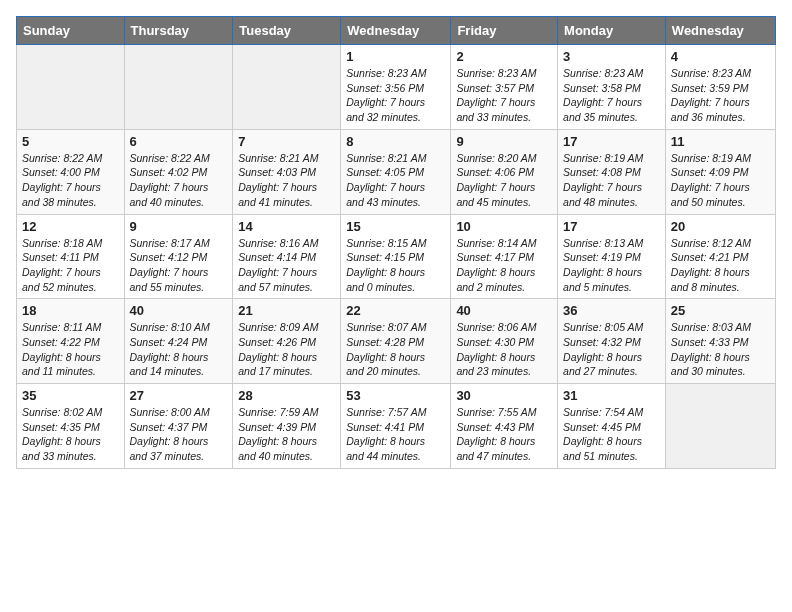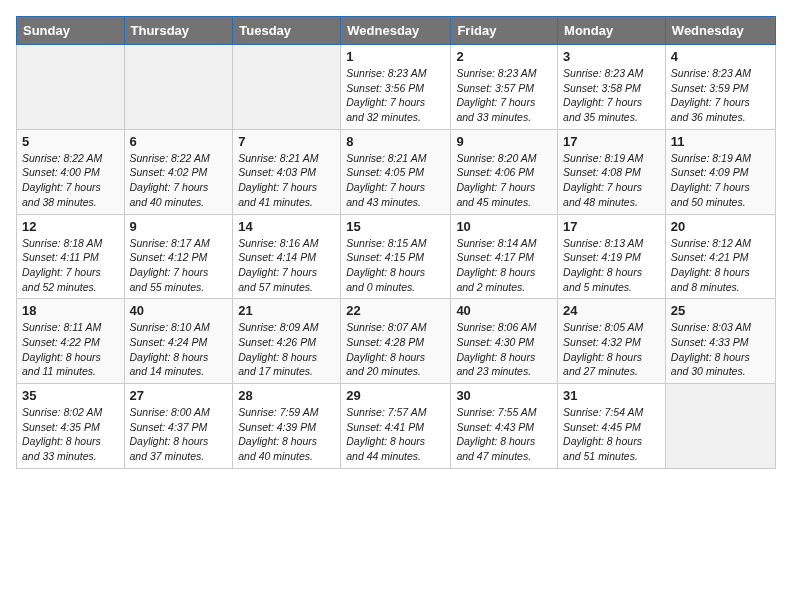--- a/index.html
+++ b/index.html
@@ -211,21 +211,21 @@
           </td>
           <td>
             <div class="day-num">22</div>
             <div class="day-info">Sunrise: 8:07 AM<br>Sunset: 4:28 PM<br>Daylight: 8 hours<br>and 20 minutes.</div>
           </td>
           <td>
             <div class="day-num">40</div>
             <div class="day-info">Sunrise: 8:06 AM<br>Sunset: 4:30 PM<br>Daylight: 8 hours<br>and 23 minutes.</div>
           </td>
           <td>
-            <div class="day-num">24</div>
+            <div class="day-num">36</div>
             <div class="day-info">Sunrise: 8:05 AM<br>Sunset: 4:32 PM<br>Daylight: 8 hours<br>and 27 minutes.</div>
           </td>
           <td>
             <div class="day-num">25</div>
             <div class="day-info">Sunrise: 8:03 AM<br>Sunset: 4:33 PM<br>Daylight: 8 hours<br>and 30 minutes.</div>
           </td>
         </tr>
         <tr>
           <td>
             <div class="day-num">35</div>
@@ -233,21 +233,21 @@
           </td>
           <td>
             <div class="day-num">27</div>
             <div class="day-info">Sunrise: 8:00 AM<br>Sunset: 4:37 PM<br>Daylight: 8 hours<br>and 37 minutes.</div>
           </td>
           <td>
             <div class="day-num">28</div>
             <div class="day-info">Sunrise: 7:59 AM<br>Sunset: 4:39 PM<br>Daylight: 8 hours<br>and 40 minutes.</div>
           </td>
           <td>
-            <div class="day-num">29</div>
+            <div class="day-num">53</div>
             <div class="day-info">Sunrise: 7:57 AM<br>Sunset: 4:41 PM<br>Daylight: 8 hours<br>and 44 minutes.</div>
           </td>
           <td>
             <div class="day-num">30</div>
             <div class="day-info">Sunrise: 7:55 AM<br>Sunset: 4:43 PM<br>Daylight: 8 hours<br>and 47 minutes.</div>
           </td>
           <td>
             <div class="day-num">31</div>
             <div class="day-info">Sunrise: 7:54 AM<br>Sunset: 4:45 PM<br>Daylight: 8 hours<br>and 51 minutes.</div>
           </td>

